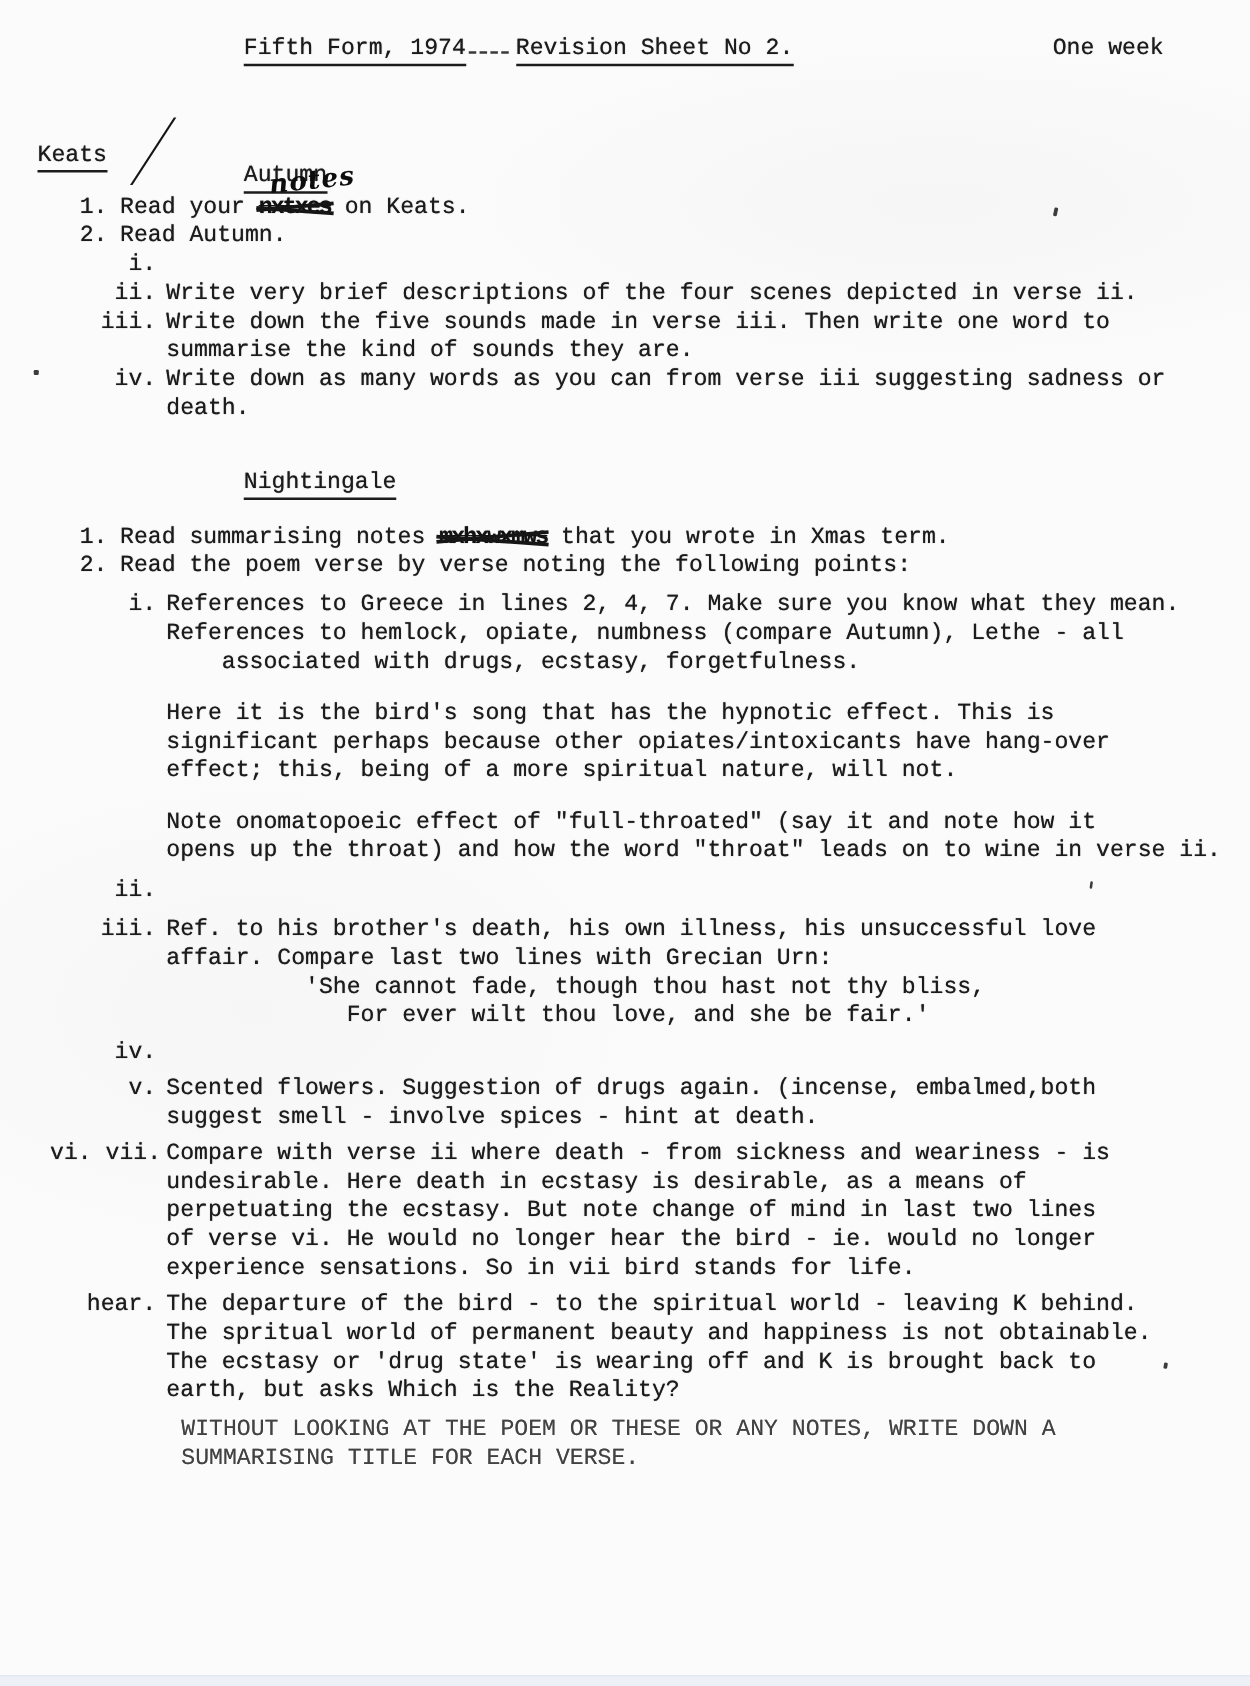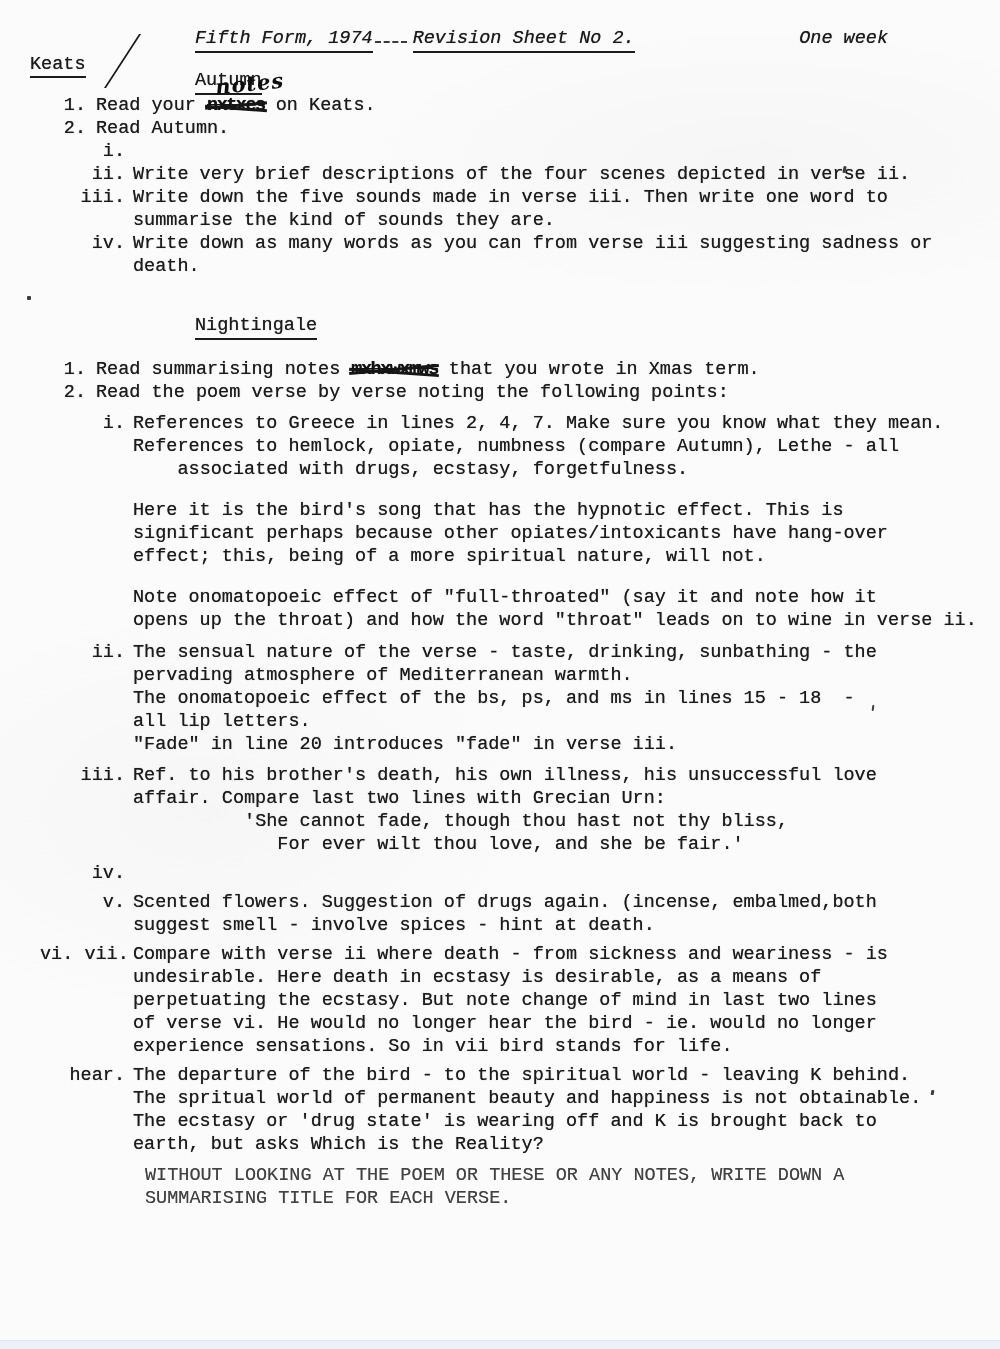--- a/index.html
+++ b/index.html
@@ -8,25 +8,25 @@
     background:
       radial-gradient(ellipse 600px 200px at 75% 12%, rgba(200,200,200,0.10), transparent 70%),
       radial-gradient(ellipse 500px 300px at 20% 60%, rgba(190,190,190,0.08), transparent 70%),
       #fbfbfb;
     font-family:"Liberation Mono","DejaVu Sans Mono",monospace;
     font-size:18.5px;line-height:23px;color:#1b1b1b;
     text-shadow:0 0 0.7px rgba(25,25,25,0.8);
   }
   .u{border-bottom:2px solid #1c1c1c;padding-bottom:1px;}
   
-  .hdr{display:flex;align-items:baseline;padding:20px 0 0 195px;font-style:italic;}
+  .hdr{display:flex;align-items:baseline;padding:20px 0 0 195px;}
   .hdr-dots{width:32px;height:21px;border-bottom:2px dashed #3a3a3a;margin:0 6px 1px 2px;}
-  .one-week{margin-left:auto;margin-right:112px;}
+  .one-week{margin-left:auto;margin-right:69px;}
   
-  .keats-row{position:relative;padding-left:30px;height:23px;}
+  .keats-row{position:relative;margin-top:60px;padding-left:30px;height:23px;}
   .autumn-head{position:absolute;left:195px;top:16px;}
   .tick{position:absolute;left:104px;top:-19px;height:54px;width:0;
         border-left:2.5px solid #151515;transform:skewX(-33deg);transform-origin:bottom left;}
   
   .list{padding-left:40px;}
   .autumn-list{margin-top:18px;}
   .night{margin-top:36px;}
   .night-head{margin-left:155px;display:inline-block;}
   .row{display:flex;align-items:flex-start;}
   .row .lbl{flex:none;width:85px;text-align:right;white-space:pre;}
@@ -127,25 +127,20 @@
 significant perhaps because other opiates/intoxicants have hang-over
 effect; this, being of a more spiritual nature, will not.</span>
   </div>
   <div class="row m7">
     <span class="lbl"></span>
     <span class="txt">Note onomatopoeic effect of "full-throated" (say it and note how it
 opens up the throat) and how the word "throat" leads on to wine in verse ii.</span>
   </div>
   <div class="row m9">
     <span class="lbl">ii.</span>
-    <span class="txt">The sensual nature of the verse - taste, drinking, sunbathing - the
-pervading atmosphere of Mediterranean warmth.
-The onomatopoeic effect of the bs, ps, and ms in lines 15 - 18  -
-all lip letters.
-"Fade" in line 20 introduces "fade" in verse iii.</span>
   </div>
   <div class="row m8">
     <span class="lbl">iii.</span>
     <span class="txt">Ref. to his brother's death, his own illness, his unsuccessful love
 affair. Compare last two lines with Grecian Urn:
           'She cannot fade, though thou hast not thy bliss,
              For ever wilt thou love, and she be fair.'</span>
   </div>
   <div class="row m6">
     <span class="lbl">iv.</span>

